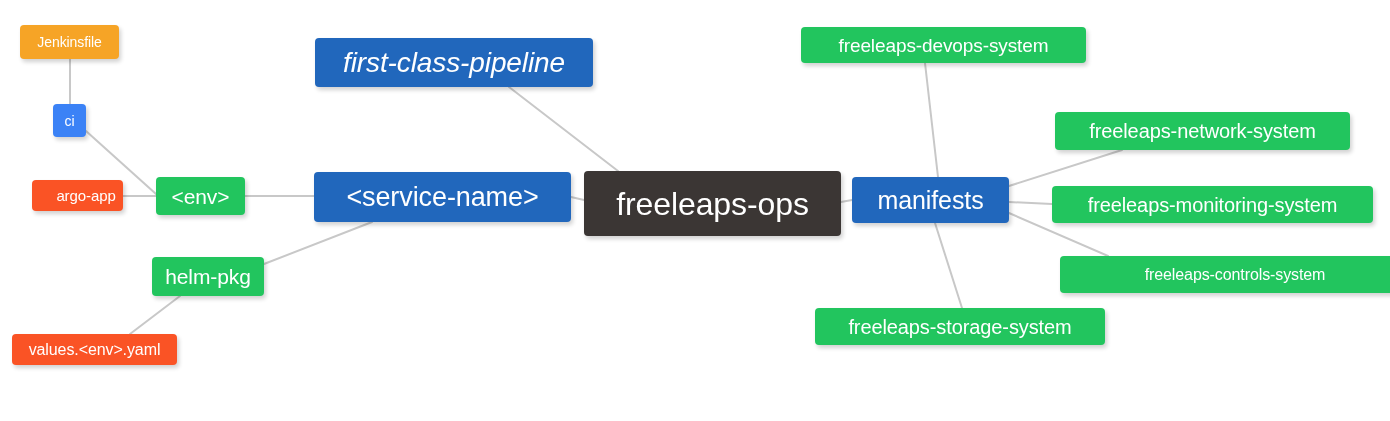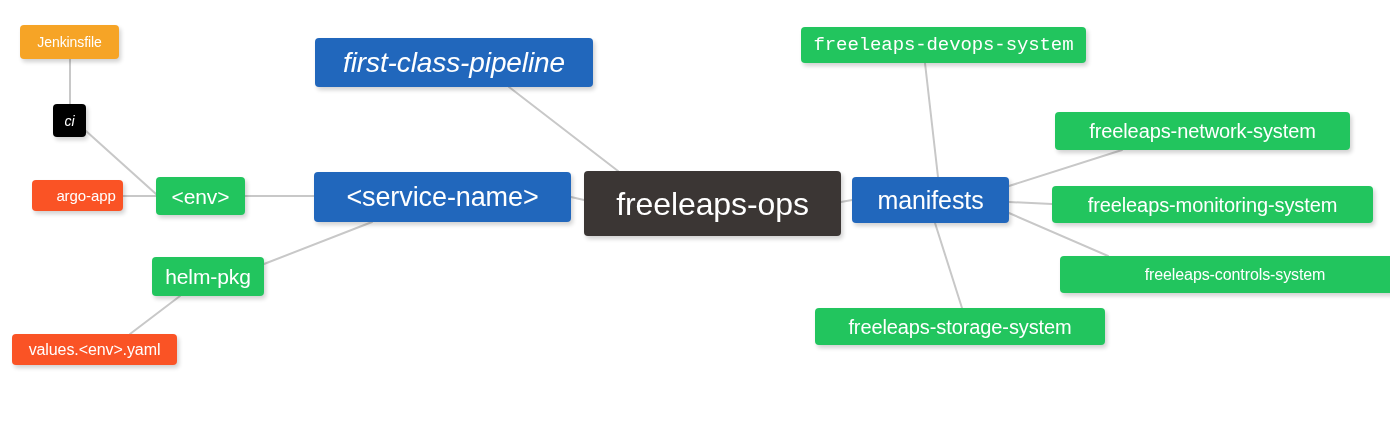--- a/index.html
+++ b/index.html
@@ -61,21 +61,21 @@
       <line x1="938" y1="177" x2="925" y2="63" stroke="#c8c8c8" stroke-width="2" stroke-linecap="round"></line>
       <line x1="1009" y1="186" x2="1122" y2="150" stroke="#c8c8c8" stroke-width="2" stroke-linecap="round"></line>
       <line x1="1009" y1="202" x2="1052" y2="204" stroke="#c8c8c8" stroke-width="2" stroke-linecap="round"></line>
       <line x1="1009" y1="213" x2="1108" y2="256" stroke="#c8c8c8" stroke-width="2" stroke-linecap="round"></line>
       <line x1="935" y1="223" x2="962" y2="308" stroke="#c8c8c8" stroke-width="2" stroke-linecap="round"></line>
     </svg>
   <div id="node-layer">
       <div class="node" style="left: 20px; top: 25px; width: 99px; height: 34px; background: rgb(246, 164, 38); font-size: 14px;">
         <span class="node-label">Jenkinsfile</span>
       </div>
-      <div class="node" style="left: 53px; top: 104px; width: 33px; height: 33px; background: #000000; font-size: 14px; font-style: italic;">
+      <div class="node" style="left: 53px; top: 104px; width: 33px; height: 33px; background: #3b82f6; font-size: 14px;">
         <span class="node-label">ci</span>
       </div>
       <div class="node" style="left: 32px; top: 180px; width: 91px; height: 31px; background: rgb(250, 83, 37); font-size: 15px; padding-left: 17px;">
         <span class="node-label">argo-app</span>
       </div>
       <div class="node" style="left: 156px; top: 177px; width: 89px; height: 38px; background: rgb(34, 197, 94); font-size: 21px;">
         <span class="node-label">&lt;env&gt;</span>
       </div>
       <div class="node" style="left: 314px; top: 172px; width: 257px; height: 50px; background: rgb(33, 103, 188); font-size: 27px;">
         <span class="node-label">&lt;service-name&gt;</span>
@@ -88,21 +88,21 @@
       </div>
       <div class="node" style="left: 12px; top: 334px; width: 165px; height: 31px; background: rgb(250, 83, 37); font-size: 16px;">
         <span class="node-label">values.&lt;env&gt;.yaml</span>
       </div>
       <div class="node" style="left: 584px; top: 171px; width: 257px; height: 65px; background: rgb(59, 54, 52); font-size: 32px;">
         <span class="node-label">freeleaps-ops</span>
       </div>
       <div class="node" style="left: 852px; top: 177px; width: 157px; height: 46px; background: rgb(33, 103, 188); font-size: 25px;">
         <span class="node-label">manifests</span>
       </div>
-      <div class="node" style="left: 801px; top: 27px; width: 285px; height: 36px; background: rgb(34, 197, 94); font-size: 19px; font-family: Liberation Mono, monospace;">
+      <div class="node" style="left: 801px; top: 27px; width: 285px; height: 36px; background: rgb(34, 197, 94); font-size: 19px;">
         <span class="node-label">freeleaps-devops-system</span>
       </div>
       <div class="node" style="left: 1055px; top: 112px; width: 295px; height: 38px; background: rgb(34, 197, 94); font-size: 20px;">
         <span class="node-label">freeleaps-network-system</span>
       </div>
       <div class="node" style="left: 1052px; top: 186px; width: 321px; height: 37px; background: rgb(34, 197, 94); font-size: 20px;">
         <span class="node-label">freeleaps-monitoring-system</span>
       </div>
       <div class="node" style="left: 1060px; top: 256px; width: 350px; height: 37px; background: rgb(34, 197, 94); font-size: 16px;">
         <span class="node-label">freeleaps-controls-system</span>

